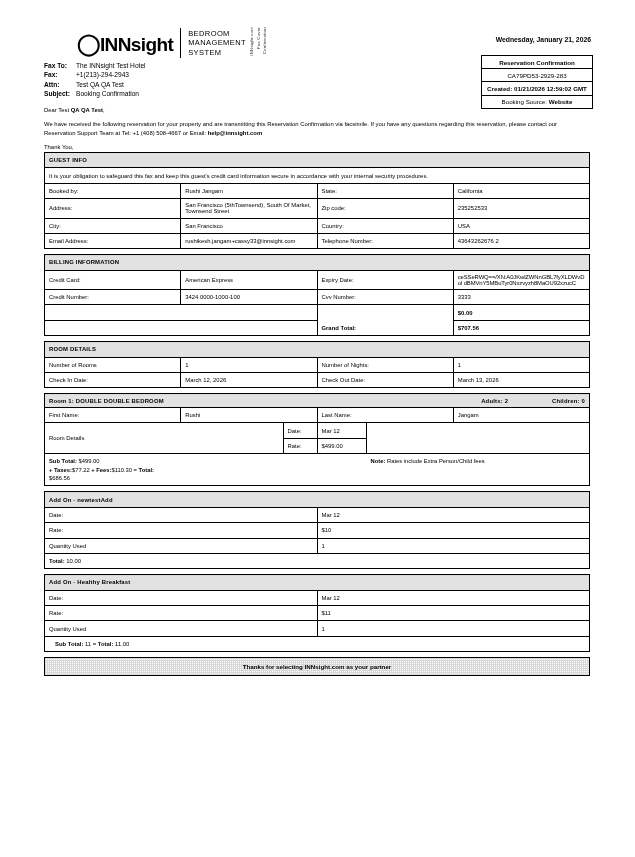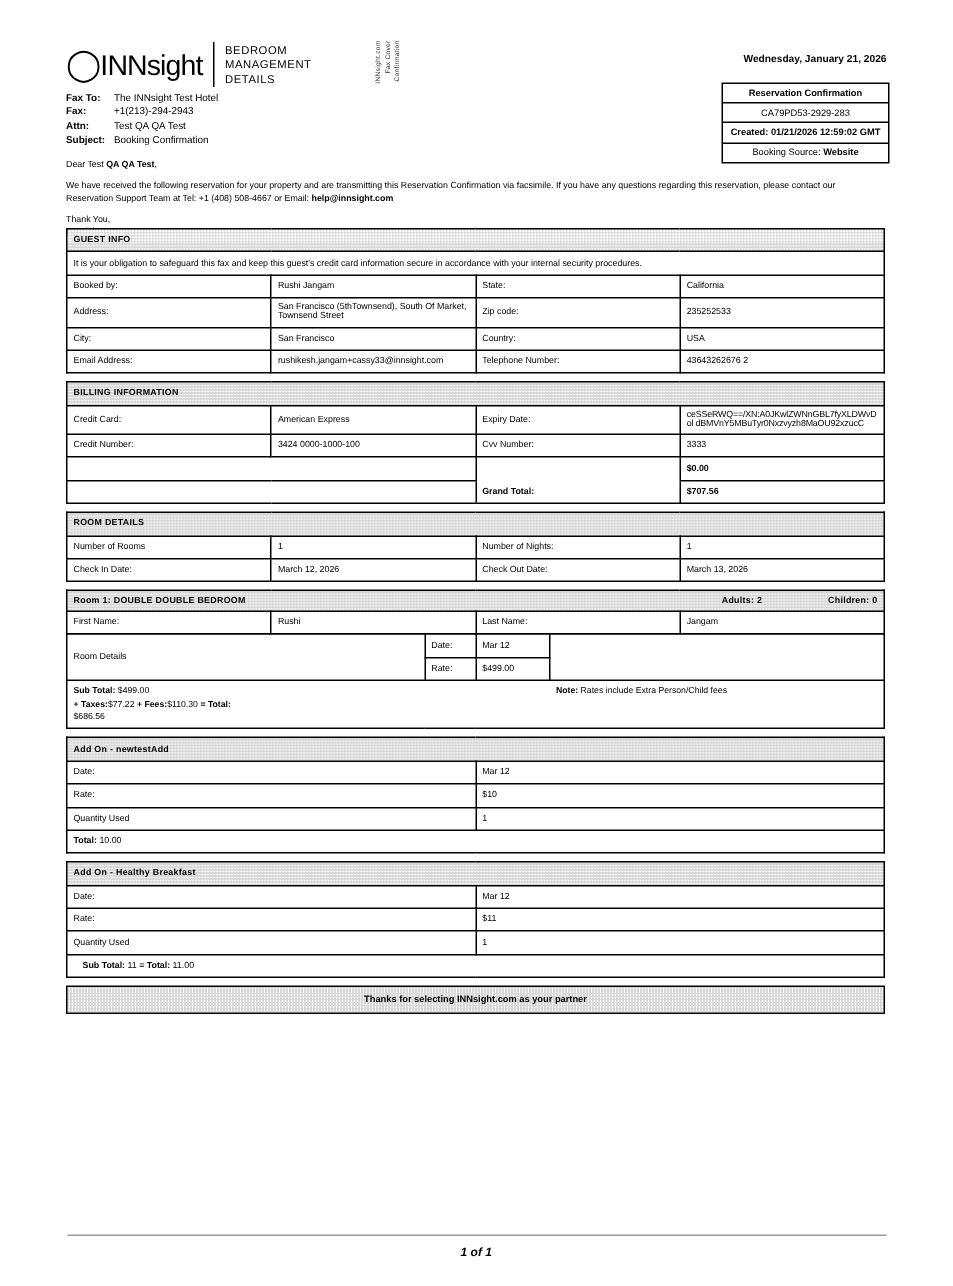--- a/index.html
+++ b/index.html
@@ -7,21 +7,21 @@
     width:635px;height:857px;
     font-family:"Liberation Sans", sans-serif;
     color:#000;
     -webkit-font-smoothing:antialiased;
   }
   .page{position:relative;width:635px;height:857px;overflow:hidden;}
 
   
   .header{position:absolute;left:0;top:0;width:635px;height:150px;}
   .logo-block{position:absolute;left:44px;top:28px;display:flex;align-items:center;}
-  .logo-mark{font-size:19px;font-weight:normal;letter-spacing:-0.6px;line-height:1;white-space:nowrap;}
+  .logo-mark{font-size:19px;font-weight:bold;letter-spacing:-0.6px;line-height:1;white-space:nowrap;margin-left:33px;}
   .logo-mark .lens{font-size:21px;}
   .logo-sep{width:1px;background:#000;height:30px;margin:0 7px;}
   .logo-words{font-size:7.5px;line-height:9.4px;letter-spacing:0.4px;}
 
   .faxlines{position:absolute;left:44px;top:61px;font-size:6.6px;line-height:9.4px;}
   .faxlines .row{display:flex;}
   .faxlines .lbl{font-weight:bold;width:32px;}
   .faxlines .val{}
 
   .vbars{position:absolute;left:250px;top:27px;width:34px;height:46px;
@@ -85,21 +85,21 @@
   <div class="header">
 
     <div class="logo-block">
       <div class="logo-mark">
         <span class="lens">◯</span><span>INNsight</span>
       </div>
       <div class="logo-sep"></div>
       <div class="logo-words">
         <div>BEDROOM</div>
         <div>MANAGEMENT</div>
-        <div>DETAILS</div>
+        <div>SYSTEM</div>
       </div>
     </div>
 
     <div class="faxlines">
       <div class="row">
           <span class="lbl">Fax To:</span>
           <span class="val">The INNsight Test Hotel</span>
         </div>
       <div class="row">
           <span class="lbl">Fax:</span>
@@ -325,18 +325,14 @@
       </tr>
       <tr>
         <td colspan="2" style="padding-left:10px"><span class="b">Sub Total:</span> <span>11</span> <span class="b">= Total:</span> <span>11.00</span></td>
       </tr>
     </tbody>
       </table>
 
     <div class="thanks">Thanks for selecting INNsight.com as your partner</div>
   </div>
 
-  <div class="footer">
-    <div class="rule"></div>
-    <div class="pg">1 of 1</div>
-  </div>
 
 </div>
 
 </body></html>

